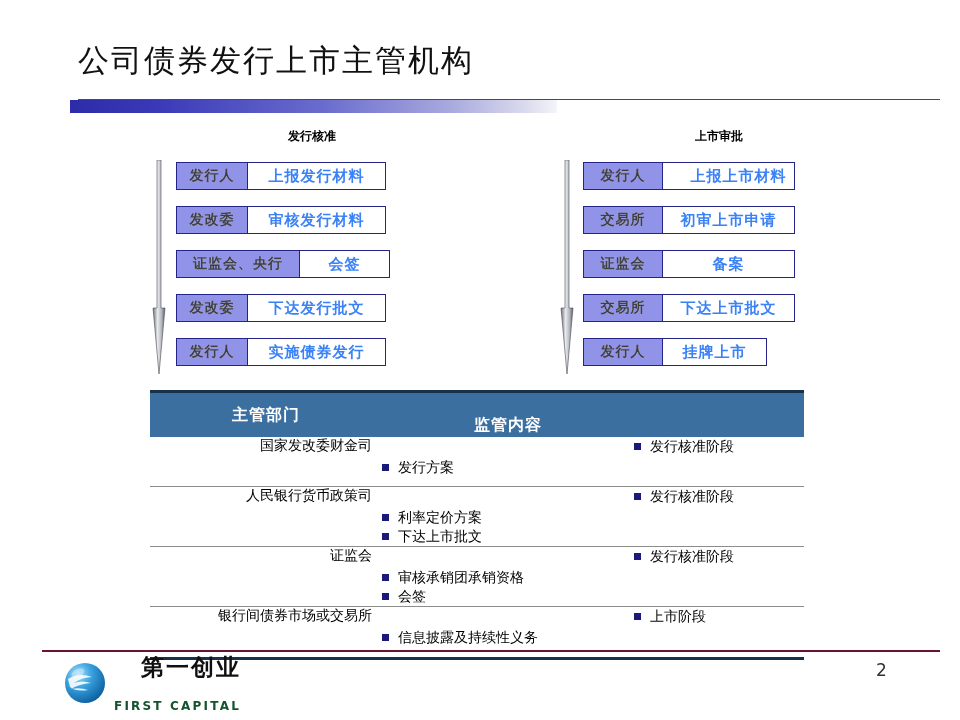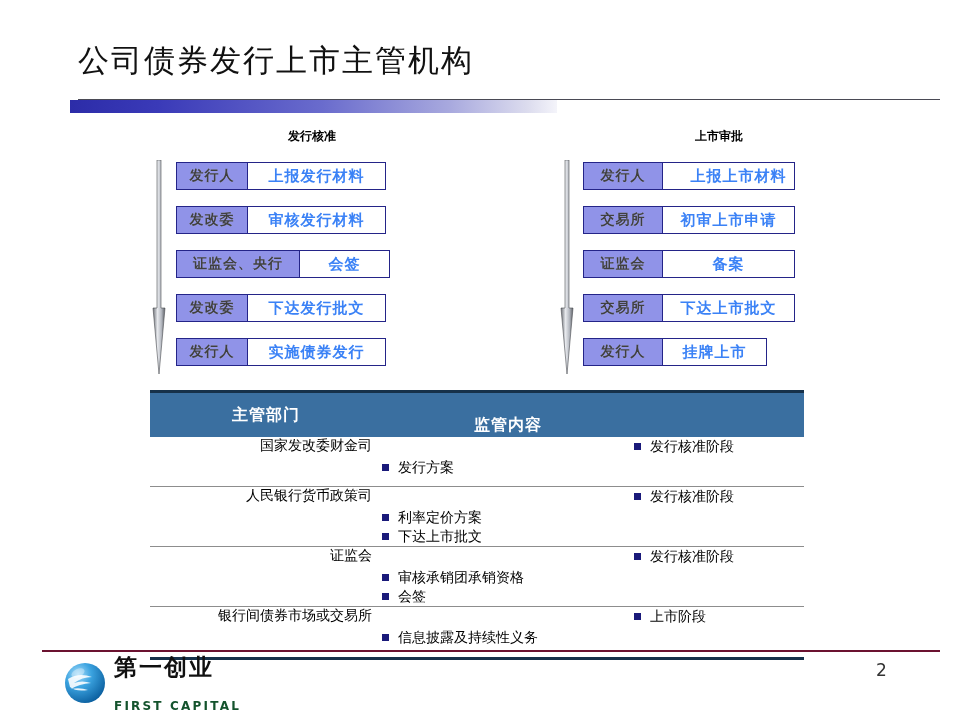--- a/index.html
+++ b/index.html
@@ -181,20 +181,21 @@
     display: flex;
     flex-direction: column;
     justify-content: center;
   }
   .logo-cn {
     font-size: 23px;
     font-weight: bold;
     color: #101010;
     letter-spacing: 2px;
     line-height: 26px;
+    text-align: right;
   }
   .logo-en {
     font-size: 12px;
     font-weight: bold;
     color: #14532d;
     letter-spacing: 2.2px;
     line-height: 14px;
     margin-top: 19px;
   }
   .page-num {

